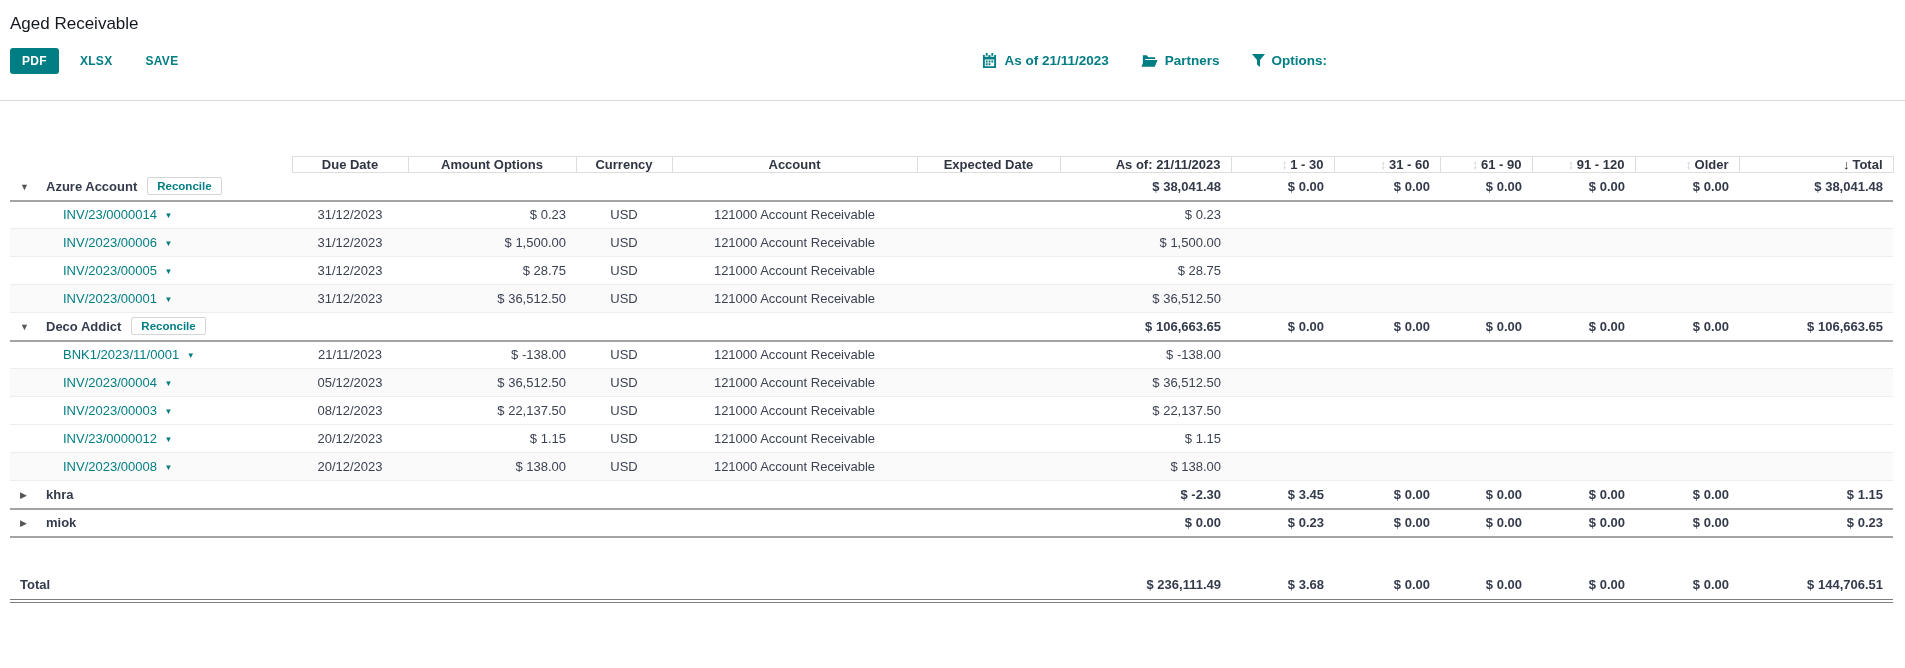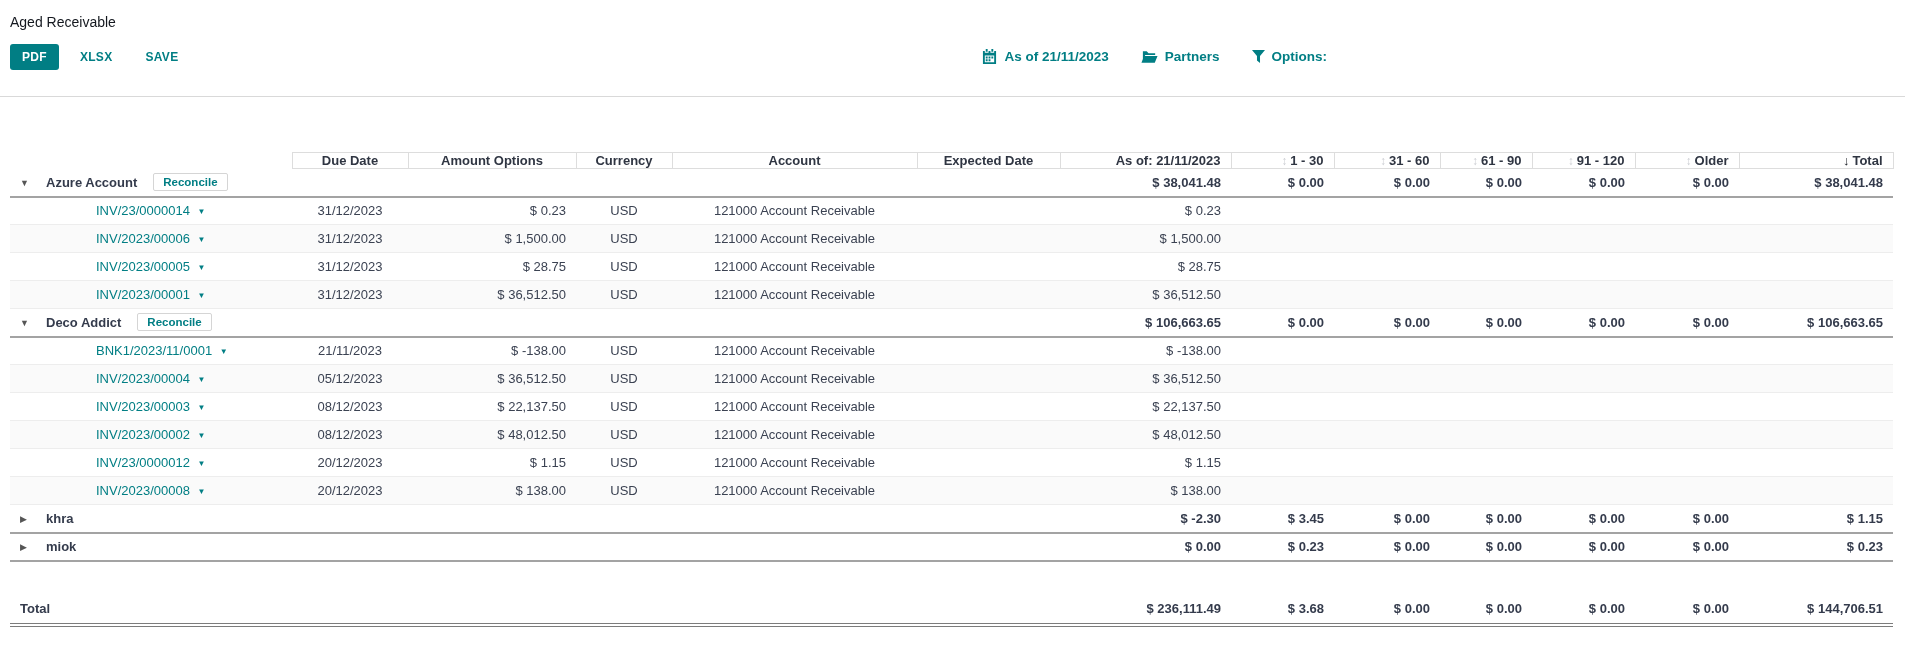--- a/index.html
+++ b/index.html
@@ -6,21 +6,21 @@
   html,body { margin:0; padding:0; background:#fff; }
   body {
     width:1905px; height:668px; overflow:hidden;
     font-family:"Liberation Sans","DejaVu Sans",sans-serif;
     color:#3b4252; font-size:13px;
   }
   .page { position:relative; width:1905px; height:668px; }
 
   
   .page-title {
-    margin:14px 0 0 10px; font-size:14px; font-weight:500; color:#14181f;
+    margin:14px 0 0 10px; font-size:17px; font-weight:500; color:#14181f;
   }
   .toolbar { display:flex; align-items:center; margin:13px 0 0 10px; height:27px; }
   .btn { border:none; cursor:pointer; font-family:inherit; font-weight:700; font-size:12px;
          letter-spacing:.3px; padding:6px 12px; border-radius:3px; background:transparent; }
   .btn.primary { background:var(--accent); color:#fff; }
   .btn.flat { color:var(--accent); margin-left:9px; }
   .filters { margin-left:auto; margin-right:578px; display:flex; align-items:center; gap:32px;justify-content:center; }
   .filter { display:flex; align-items:center; gap:7px; color:var(--accent);
             font-weight:700; font-size:13.5px; cursor:pointer; white-space:nowrap; }
   .filter svg { display:block; }
@@ -38,25 +38,25 @@
   .al { text-align:left; } .ac { text-align:center; } .ar { text-align:right; }
   td { height:28px; }
   tr.group-row td { font-weight:700; color:#343b4c; border-bottom:2px solid #a3a3a3; }
   tr.line-row td { border-bottom:1px solid #ededed; font-weight:400; }
   tr.line-row.alt td { background:#fafafa; }
   .caret { display:inline-block; width:26px; font-size:9px; color:#555; cursor:pointer;
            vertical-align:1px; }
   .partner-name { cursor:pointer; }
   .reconcile-btn {
     font-family:inherit; background:#fff; color:var(--accent); font-weight:700; font-size:11.5px;
-    border:1px solid #d5d5d5; border-radius:2px; padding:2px 9px; margin-left:16px;
+    border:1px solid #d5d5d5; border-radius:2px; padding:2px 9px; margin-left:10px;
     cursor:pointer; vertical-align:1px;
   }
   td.name-indent { padding-left:53px; }
-  a.ref-link { color:var(--accent); text-decoration:none; cursor:pointer;margin-left:33px; }
+  a.ref-link { color:var(--accent); text-decoration:none; cursor:pointer; }
   .link-caret { font-size:8px; color:var(--accent); margin-left:4px; vertical-align:1px; }
   .sort-both { color:#ccced3; font-weight:400; font-size:12px; margin-right:3px; }
   .sort-desc { color:#14181f; font-weight:700; font-size:13px; margin-right:3px; }
   tr.spacer-row td { height:34px; border:none; background:#fff; }
   tr.grand-total-row td { font-weight:700; color:#343b4c; height:30px;
                           border-bottom:4px double #7c7c7c; }
 </style>
 </head>
 <body>
 
@@ -261,35 +261,20 @@
           <td class="ac">121000 Account Receivable</td>
           <td class="ac"></td>
           <td class="ar">$ 22,137.50</td>
           <td class="ar"></td>
           <td class="ar"></td>
           <td class="ar"></td>
           <td class="ar"></td>
           <td class="ar"></td>
           <td class="ar"></td>
         </tr>
-        <tr class="line-row alt">
-          <td class="al name-indent"><a class="ref-link">INV/2023/00002&nbsp;<span class="link-caret">▼</span></a></td>
-          <td class="ac">08/12/2023</td>
-          <td class="ar">$ 48,012.50</td>
-          <td class="ac">USD</td>
-          <td class="ac">121000 Account Receivable</td>
-          <td class="ac"></td>
-          <td class="ar">$ 48,012.50</td>
-          <td class="ar"></td>
-          <td class="ar"></td>
-          <td class="ar"></td>
-          <td class="ar"></td>
-          <td class="ar"></td>
-          <td class="ar"></td>
-        </tr>
         <tr class="line-row">
           <td class="al name-indent"><a class="ref-link">INV/23/0000012&nbsp;<span class="link-caret">▼</span></a></td>
           <td class="ac">20/12/2023</td>
           <td class="ar">$ 1.15</td>
           <td class="ac">USD</td>
           <td class="ac">121000 Account Receivable</td>
           <td class="ac"></td>
           <td class="ar">$ 1.15</td>
           <td class="ar"></td>
           <td class="ar"></td>

